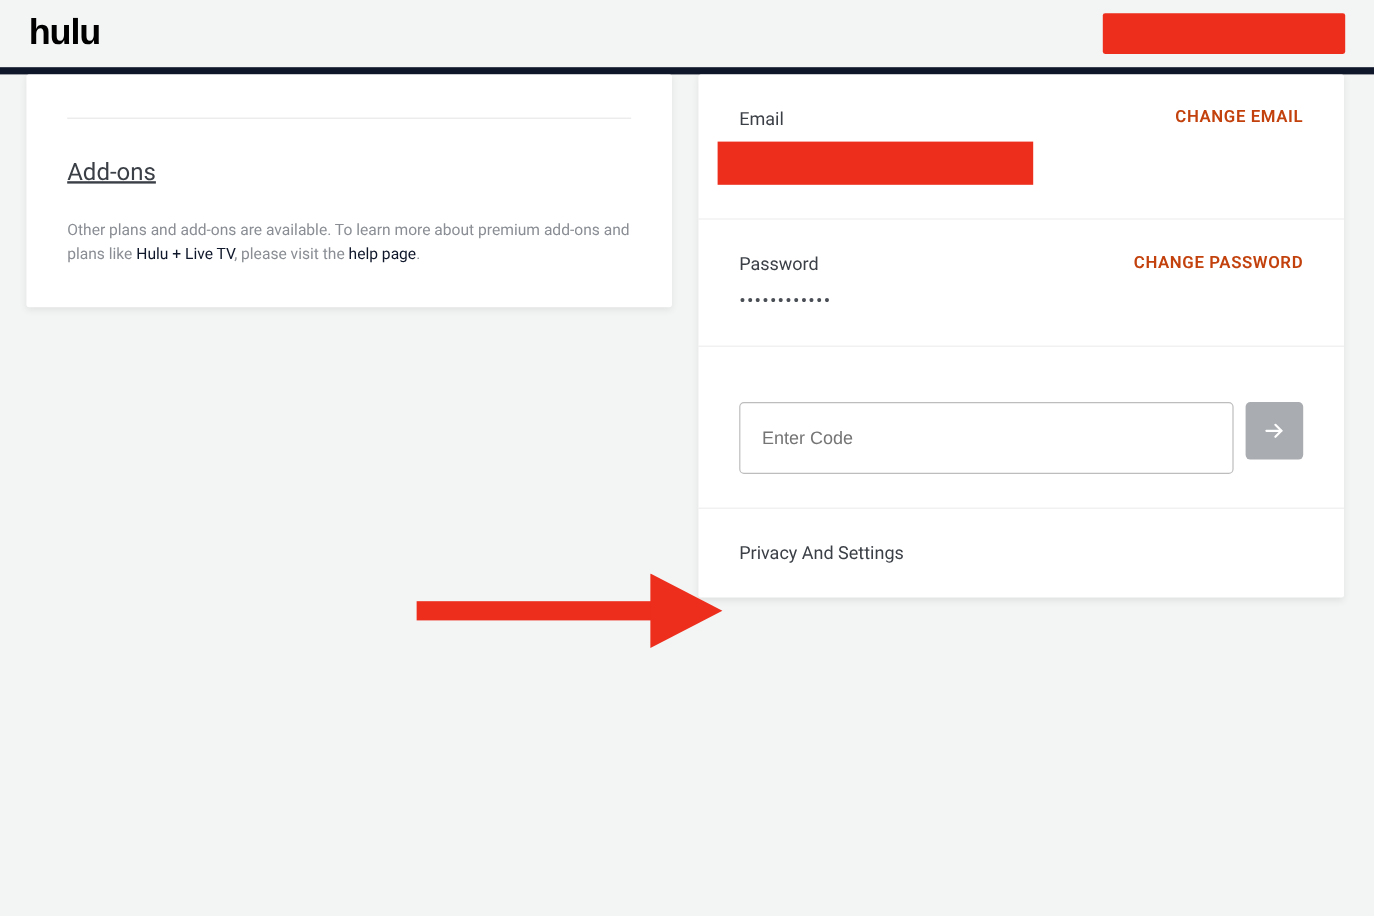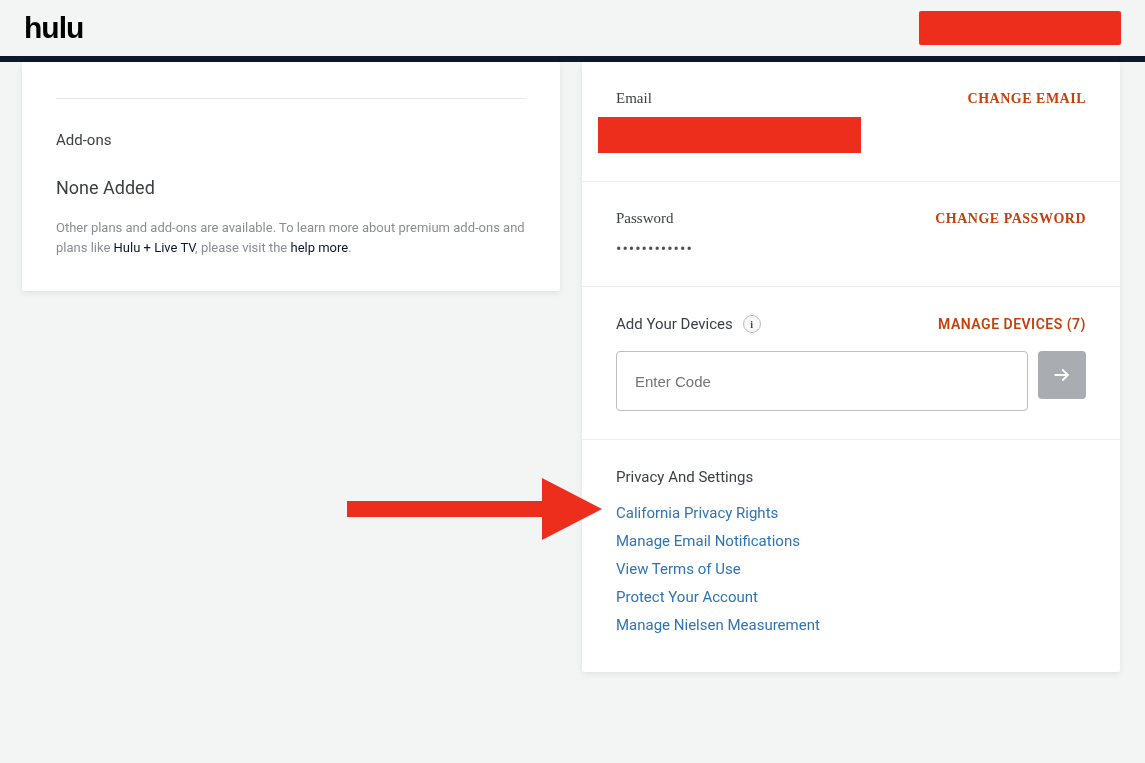--- a/index.html
+++ b/index.html
@@ -55,24 +55,25 @@
       padding: 0 34px 34px 34px;
       box-shadow: 0 2px 6px rgba(0,0,0,0.08);
       border-radius: 2px;
     }
     .hrline {
       border: none;
       border-top: 1px solid #e8e8e8;
       margin: 18px 0 24px 0;
     }
     .addons-title {
-      font-size: 15px;
+      font-size: 20px;
       color: #3b3f46;
       margin-bottom: 28px;
       margin-top: 32px;
+      text-decoration: underline;
     }
     .none-added {
       font-size: 18px;
       color: #3b3f46;
       margin-bottom: 20px;
     }
     .desc-text {
       font-size: 13px;
       color: #8a8e94;
       line-height: 1.5;
@@ -89,22 +90,20 @@
     .section {
       padding: 28px 34px;
       border-bottom: 1px solid #eee;
     }
     .section:last-child {
       border-bottom: none;
     }
     .row-top {
       display: flex;
       justify-content: space-between;
-      align-items: center;
-      font-family: Liberation Serif, serif;
     }
     .label {
       font-size: 15px;
       color: #3b3f46;
     }
     .action-link {
       font-size: 14px;
       font-weight: 600;
       color: #c2410c;
       letter-spacing: 0.5px;
@@ -203,23 +202,22 @@
   <div class="logo">hulu</div>
   <div class="header-redact"></div>
 </div>
 
 <div class="content">
   <div class="left-col">
     <div class="card-left">
       <div style="height:18px;"></div>
       <hr class="hrline">
       <div class="addons-title">Add-ons</div>
-      <div class="none-added">None Added</div>
       <div class="desc-text">
-        <span>Other plans and add-ons are available. To learn more about premium add-ons and plans like </span><a href="#">Hulu + Live TV</a><span>, please visit the </span><a href="#">help more</a><span>.</span>
+        <span>Other plans and add-ons are available. To learn more about premium add-ons and plans like </span><a href="#">Hulu + Live TV</a><span>, please visit the </span><a href="#">help page</a><span>.</span>
       </div>
     </div>
   </div>
 
   <div class="right-col">
     <div class="card-right">
 
       <div class="section">
         <div class="row-top">
           <div class="label">Email</div>
@@ -230,47 +228,33 @@
 
       <div class="section">
         <div class="row-top">
           <div class="label">Password</div>
           <div class="action-link">CHANGE PASSWORD</div>
         </div>
         <div class="pass-dots">••••••••••••</div>
       </div>
 
       <div class="section">
-        <div class="device-row">
-          <div class="device-label-wrap">
-            <div class="label">Add Your Devices</div>
-            <span class="info-icon">i</span>
-          </div>
-          <div class="action-link">MANAGE DEVICES (7)</div>
-        </div>
         <div class="device-input-row">
           <input type="text" class="code-input" placeholder="Enter Code" style="">
           <button class="submit-btn">
             <svg width="20" height="20" viewBox="0 0 24 24" fill="none" stroke="#fff" stroke-width="2.2" stroke-linecap="round" stroke-linejoin="round">
               <line x1="4" y1="12" x2="19" y2="12"></line>
               <polyline points="13 6 19 12 13 18"></polyline>
             </svg>
           </button>
         </div>
       </div>
 
       <div class="section">
         <div class="label">Privacy And Settings</div>
-        <div class="privacy-list">
-          <a href="#">California Privacy Rights</a>
-          <a href="#">Manage Email Notifications</a>
-          <a href="#">View Terms of Use</a>
-          <a href="#">Protect Your Account</a>
-          <a href="#">Manage Nielsen Measurement</a>
-        </div>
       </div>
 
 
     </div>
   </div>
 </div>
 
 <svg class="arrow-annotation" width="260" height="70" viewBox="0 0 260 70">
   <rect x="0" y="23" width="200" height="16" fill="#ed2e1c"></rect>
   <polygon points="195,0 255,31 195,62" fill="#ed2e1c"></polygon>

